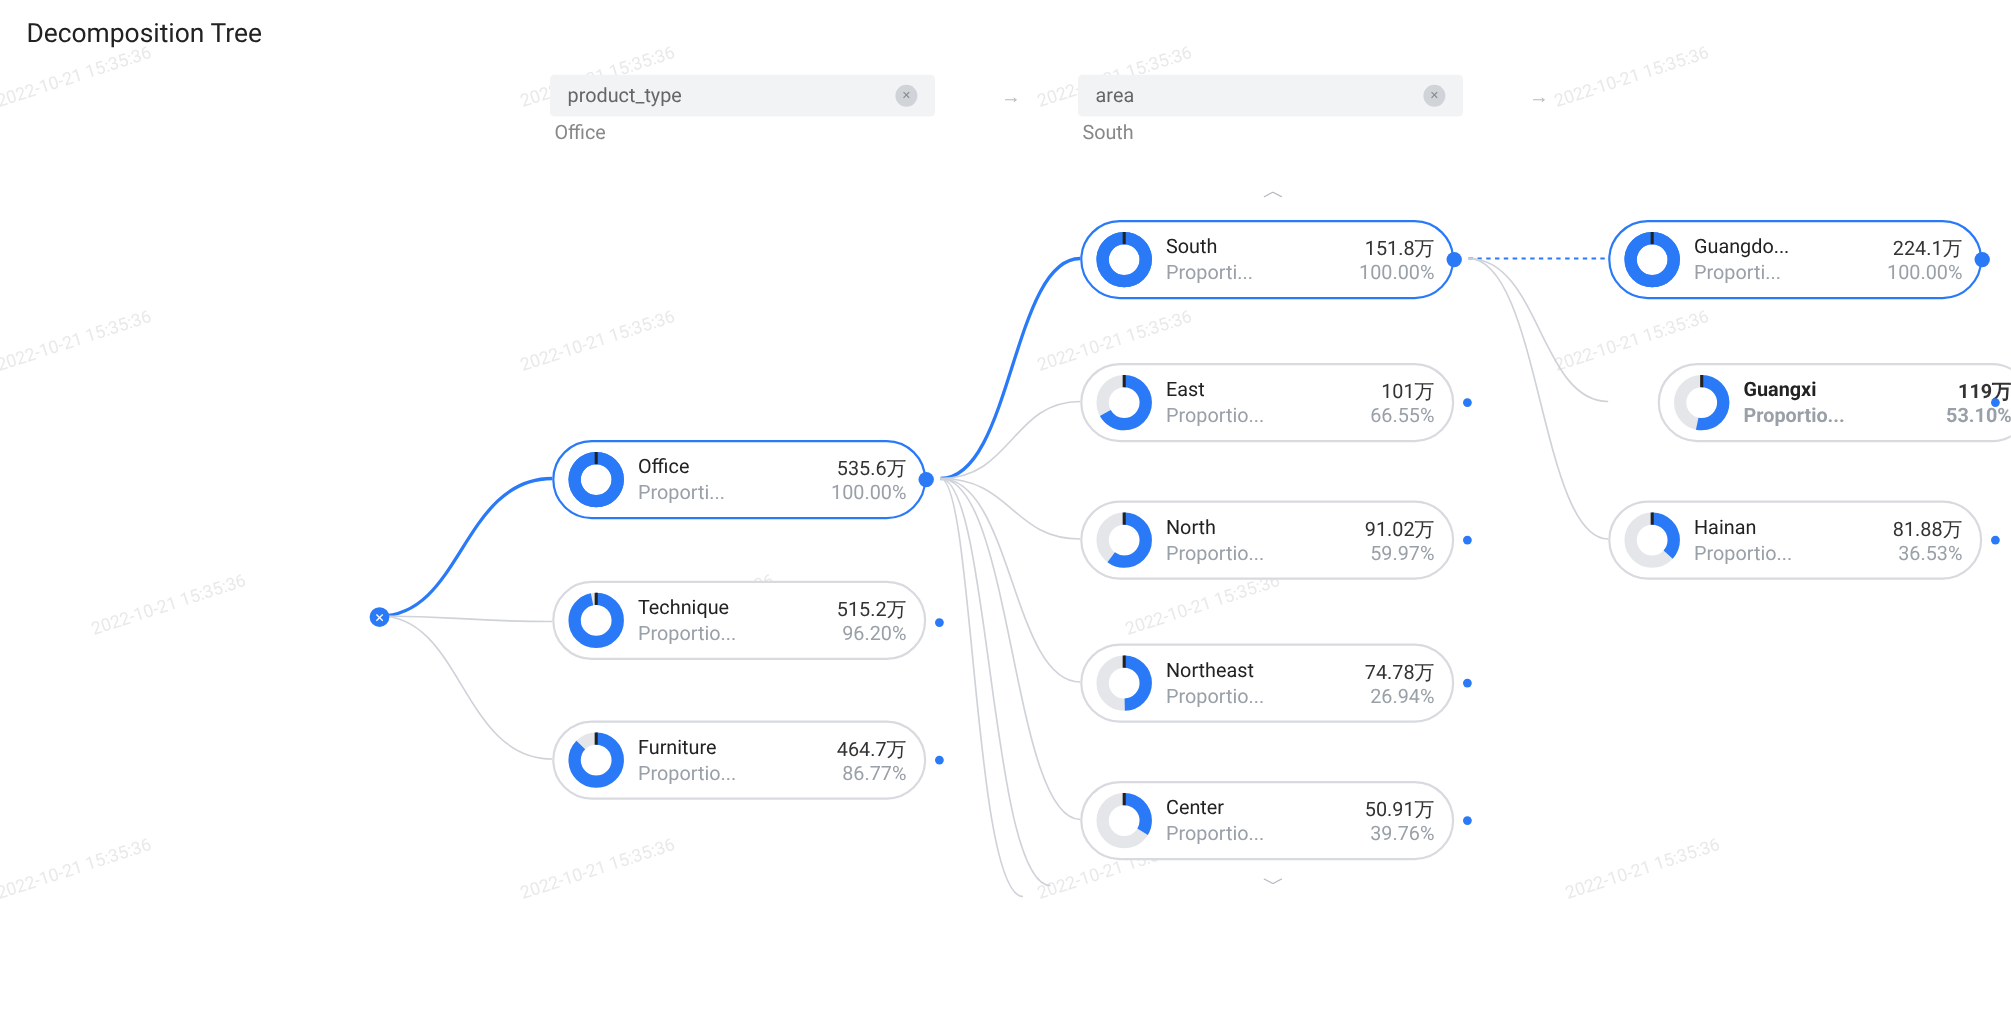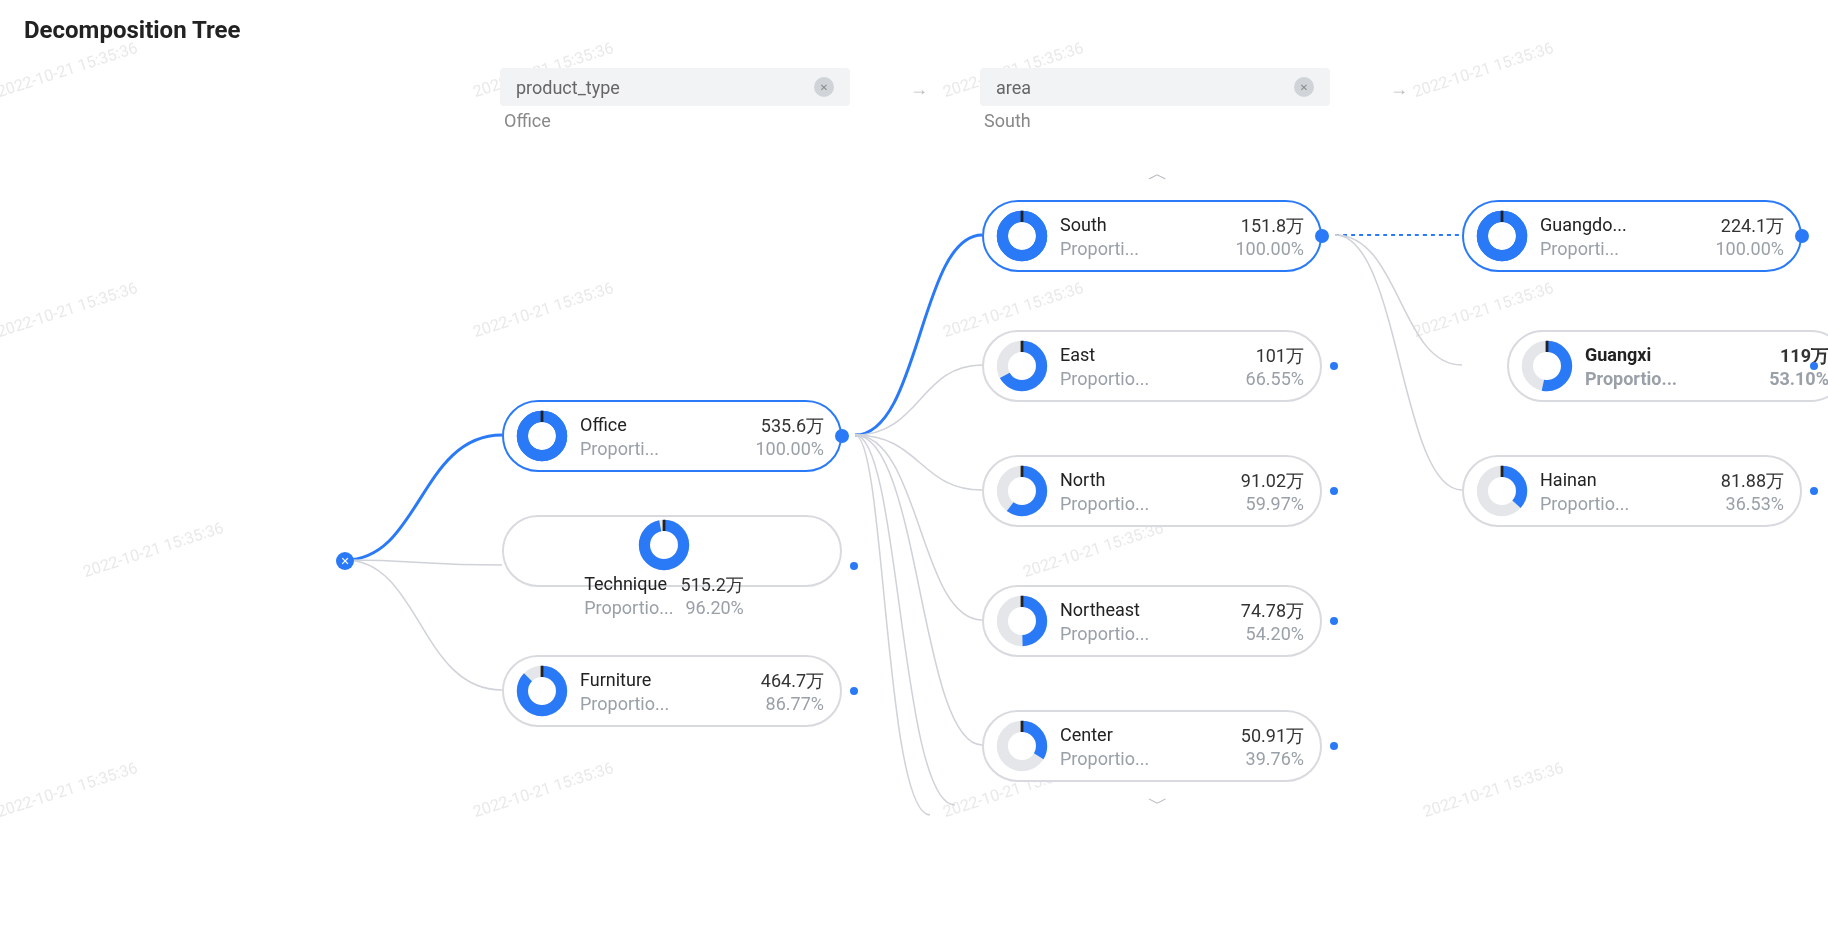--- a/index.html
+++ b/index.html
@@ -1,18 +1,18 @@
 <!DOCTYPE html>
 <html><head>
 <meta charset="utf-8">
 <style>
 *{box-sizing:border-box;margin:0;padding:0}
 body{font-family:-apple-system,BlinkMacSystemFont,"Segoe UI",Roboto,Helvetica,Arial,sans-serif;background:#fff;position:relative;width:1828px;height:936px;overflow:hidden}
 .canvas{position:relative;width:1828px;height:936px}
-.title{position:absolute;left:24px;top:16px;font-size:24px;font-weight:700;color:#222}
+.title{position:absolute;left:24px;top:16px;font-size:24px;font-weight:400;color:#222}
 .watermark{position:absolute;color:#e9e9e9;font-size:16px;transform:rotate(-18deg);user-select:none;pointer-events:none;white-space:nowrap}
 
 .chiprow{position:absolute;top:68px;display:flex;flex-direction:column}
 .chip{background:#f2f3f5;border-radius:4px;height:38px;display:flex;align-items:center;padding:0 16px;justify-content:space-between}
 .chip span{font-size:18px;color:#666}
 .chip .x{width:20px;height:20px;border-radius:999px;background:#d0d3d8;display:flex;align-items:center;justify-content:center}
 .chip .x::before{content:"✕";font-size:10px;color:#888}
 .sublabel{font-size:18px;color:#888;margin-top:4px;margin-left:4px}
 .arrow{position:absolute;top:78px;font-size:18px;color:#bbb}
 
@@ -108,21 +108,21 @@
             <span class="k" style="max-width:130px">Office</span>
             <span class="v">535.6万</span>
           </div>
         <div class="nrow sub">
             <span class="k" style="max-width:130px">Proporti...</span>
             <span class="v">100.00%</span>
           </div>
       </div>
       </div>
       <div class="expander solid" style="left: 835px; top: 429px;"></div>
-      <div class="node" style="left: 502px; top: 515px; width: 340px; padding-right: 16px; flex-direction: column;">
+      <div class="node" style="left: 502px; top: 528px; width: 340px; padding-right: 16px;">
         <svg class="donut" viewBox="0 0 40 40">
     <circle cx="20" cy="20" r="14" stroke="#e4e6ea" stroke-width="8" fill="none"></circle>
     <circle cx="20" cy="20" r="14" stroke="#2a7af8" stroke-width="8" fill="none" stroke-dasharray="84.62193971709466 3.342654583419545" stroke-dashoffset="0" transform="rotate(-90 20 20)"></circle>
     <line x1="20" y1="2" x2="20" y2="10" stroke="#222" stroke-width="2"></line>
   </svg>
         <div class="nlabel" style="flex:1">
         <div class="nrow">
             <span class="k" style="max-width:130px">Technique</span>
             <span class="v">515.2万</span>
           </div>
@@ -214,21 +214,21 @@
     <circle cx="20" cy="20" r="14" stroke="#2a7af8" stroke-width="8" fill="none" stroke-dasharray="43.34015561186336 44.62443868865085" stroke-dashoffset="0" transform="rotate(-90 20 20)"></circle>
     <line x1="20" y1="2" x2="20" y2="10" stroke="#222" stroke-width="2"></line>
   </svg>
         <div class="nlabel" style="flex:1">
         <div class="nrow">
             <span class="k" style="max-width:130px">Northeast</span>
             <span class="v">74.78万</span>
           </div>
         <div class="nrow sub">
             <span class="k" style="max-width:130px">Proportio...</span>
-            <span class="v">54.20%</span>
+            <span class="v">26.94%</span>
           </div>
       </div>
       </div>
       <div class="expander small" style="left: 1330px; top: 617px;"></div>
       <div class="node" style="left: 982px; top: 710px; width: 340px; padding-right: 16px;">
         <svg class="donut" viewBox="0 0 40 40">
     <circle cx="20" cy="20" r="14" stroke="#e4e6ea" stroke-width="8" fill="none"></circle>
     <circle cx="20" cy="20" r="14" stroke="#2a7af8" stroke-width="8" fill="none" stroke-dasharray="29.503324928392463 58.46126937212175" stroke-dashoffset="0" transform="rotate(-90 20 20)"></circle>
     <line x1="20" y1="2" x2="20" y2="10" stroke="#222" stroke-width="2"></line>
   </svg>

